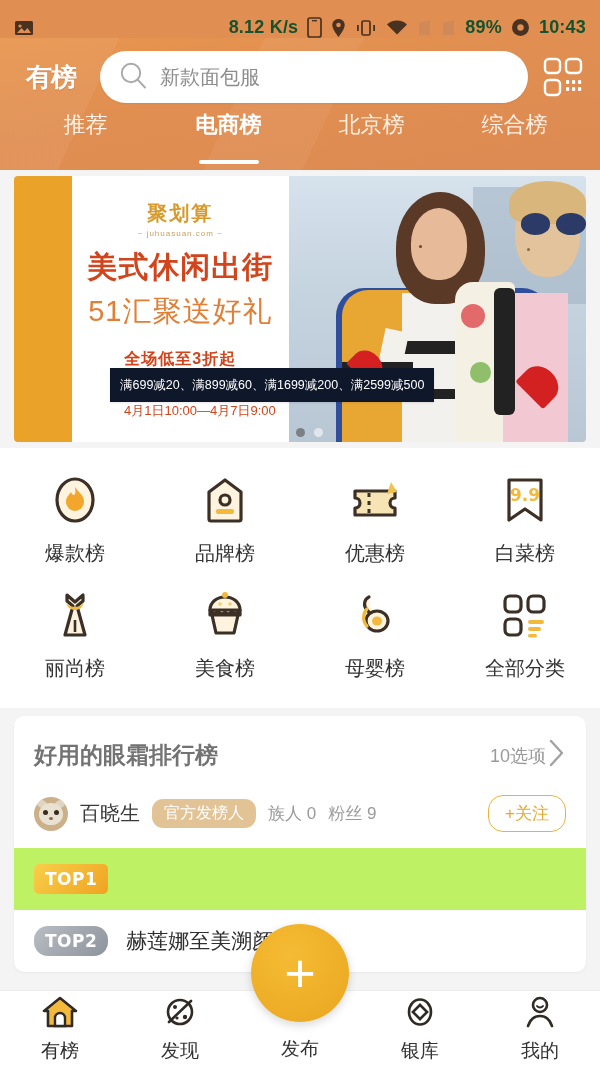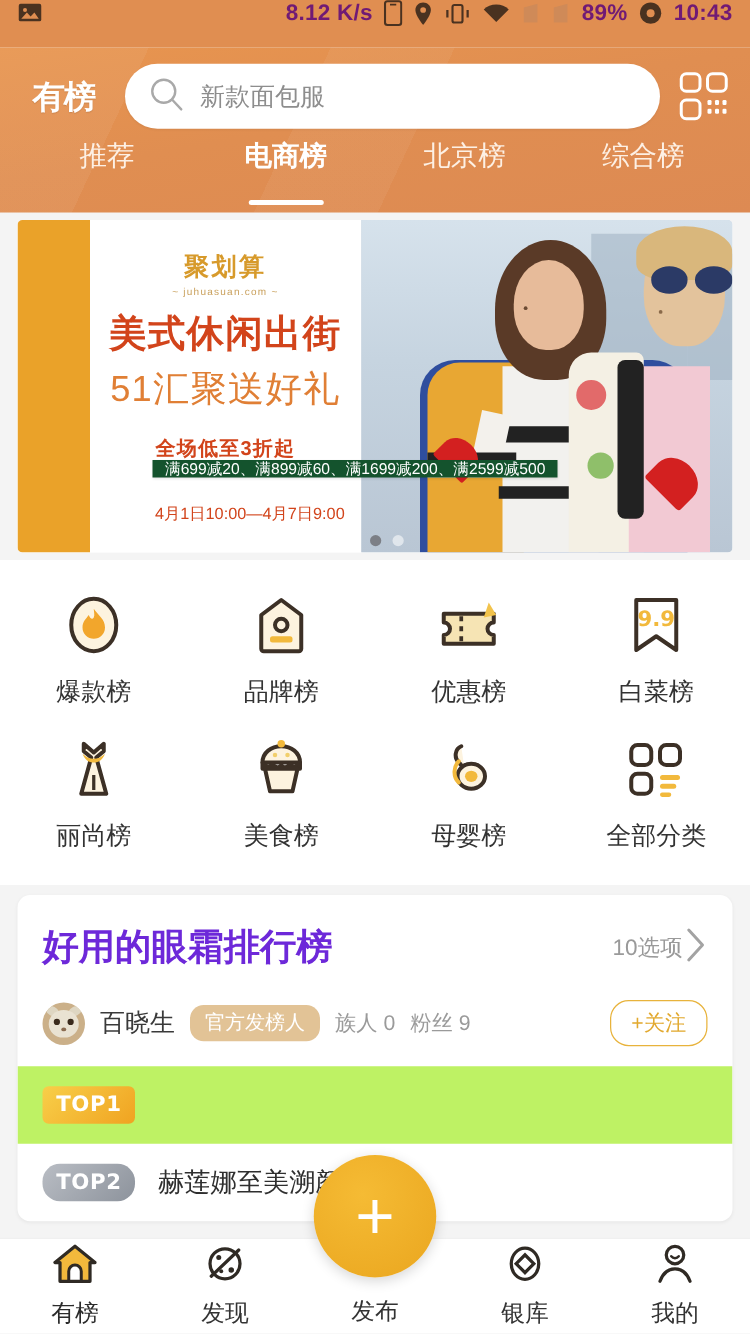--- a/index.html
+++ b/index.html
@@ -5,22 +5,22 @@
   * { margin:0; padding:0; box-sizing:border-box; }
   html, body {
     width:600px; height:1067px;
     font-family:"Liberation Sans","DejaVu Sans",sans-serif;
     background:#f2f2f2; overflow:hidden;
   }
   .phone { position:relative; width:600px; height:1067px; background:#f4f4f4; overflow:hidden; }
 
   
   .statusbar{
-    height:38px; background:#e08e51; color:#701a75;
-    display:flex; align-items:flex-start; padding:0 14px; font-size:19px;
+    height:38px; background:#e08e51; color:#14532d;
+    display:flex; align-items:flex-end; padding:0 14px; font-size:19px;
     font-weight:600; letter-spacing:.2px;
   }
   .sb-left{ display:flex; align-items:center; gap:8px; }
   .sb-right{ margin-left:auto; display:flex; align-items:center; gap:9px; }
   .sb-icn{ display:inline-flex; align-items:center; }
   .sb-txt{ font-size:18px; }
 
   
   .header{
     background:linear-gradient(170deg,#e8954f 0%,#e08e51 45%,#dd8a53 100%);
@@ -79,22 +79,22 @@
     font-family:"DejaVu Serif",serif;
   }
   .ju-sub{ color:#c9a05c; font-size:8px; letter-spacing:1px; margin-top:2px; }
   .ban-h1{
     color:#d2441b; font-size:30px; font-weight:800; margin-top:9px; letter-spacing:1px;
     font-family:"DejaVu Sans",sans-serif;
   }
   .ban-h2{ color:#e07f35; font-size:29px; margin-top:4px; letter-spacing:1px; }
   .ban-h3{ color:#d2441b; font-size:16px; font-weight:700; margin-top:17px; letter-spacing:1px;}
   .ban-promo{
-    position:absolute; left:108px; top:192px; height:14px;
-    background:#14532d; color:#fff; font-size:12.5px;
+    position:absolute; left:96px; top:192px; height:34px;
+    background:#0f172a; color:#fff; font-size:12.5px;
     display:flex; align-items:center; padding:0 10px; white-space:nowrap; z-index:4;
     box-shadow:0 1px 2px rgba(0,0,0,.1);
   }
   .ban-date{
     position:absolute; left:110px; top:226px; color:#d2441b; font-size:13px; z-index:4; white-space:nowrap;
   }
   .ban-right{ flex:1; position:relative; overflow:hidden; background:#cfd9e2; }
   .dots{ position:absolute; left:296px; top:428px; display:flex; gap:9px; z-index:6; }
   .dot{ width:9px; height:9px; border-radius:50%; background:rgba(255,255,255,.55); }
   .dot.on{ background:#7c7f86; }
@@ -121,21 +121,21 @@
   .isvg{ width:56px; height:56px; display:block; }
 
   
   .card{
     margin:8px 14px 0 14px; background:#fff; border-radius:10px; overflow:hidden;
     box-shadow:0 1px 3px rgba(0,0,0,.05);
   }
   .card-head{
     display:flex; align-items:center; padding:22px 20px 18px 20px;
   }
-  .card-title{ font-size:29px; font-weight:700; color:#6d28d9; }
+  .card-title{ font-size:23px; font-weight:700; color:#737373; }
   .card-meta{ margin-left:auto; display:flex; align-items:center; gap:2px; color:#9a9a9a; font-size:18px;}
   .userrow{ display:flex; align-items:center; padding:4px 20px 16px 20px; gap:12px; }
   .avatar{
     width:34px; height:34px; border-radius:50%; overflow:hidden; position:relative;
     background:#cbb089; flex:none;
   }
   .cat-head{ position:absolute; left:5px; top:6px; width:24px; height:22px; background:#e9e2d2; border-radius:50% 50% 48% 48%; }
   .cat-earL{ position:absolute; left:3px; top:2px; width:10px; height:10px; background:#ded6c2; border-radius:2px 8px 2px 8px; transform:rotate(-20deg); }
   .cat-earR{ position:absolute; right:3px; top:2px; width:10px; height:10px; background:#ded6c2; border-radius:8px 2px 8px 2px; transform:rotate(20deg); }
   .cat-eyeL,.cat-eyeR{ position:absolute; top:13px; width:5px; height:5px; background:#3a2a1c; border-radius:50%; }

